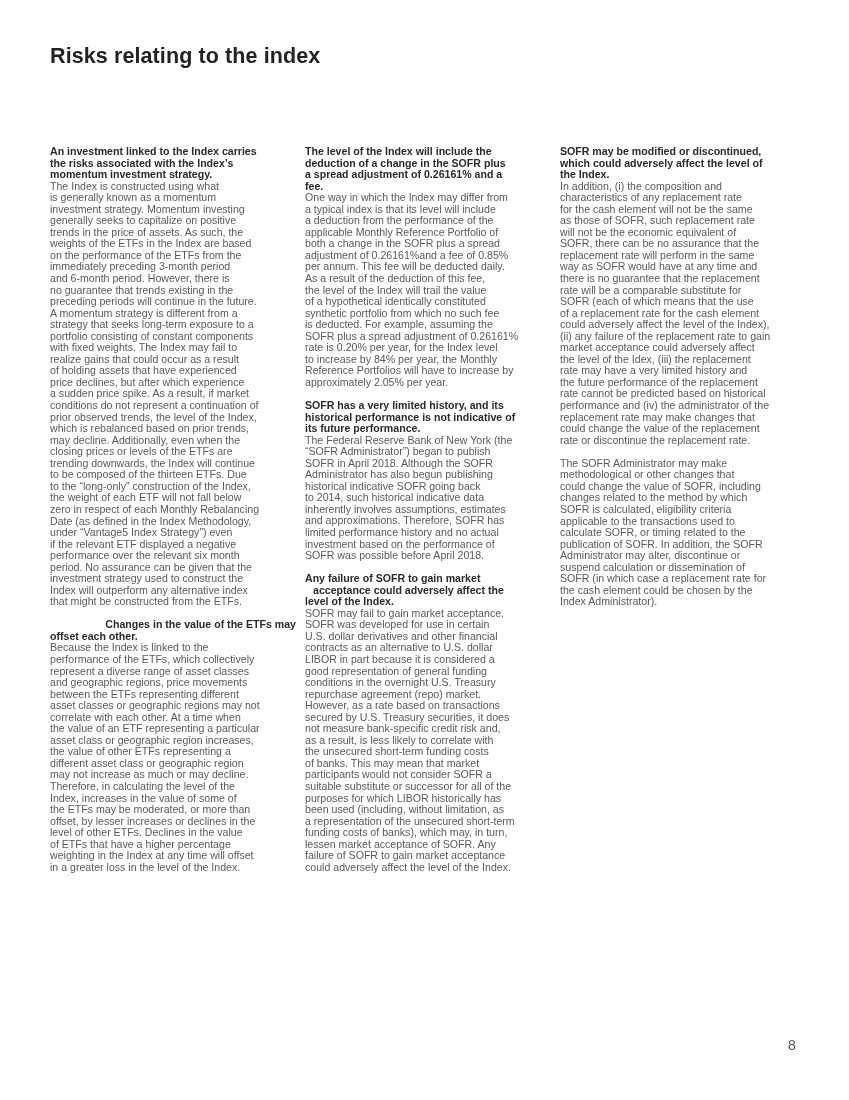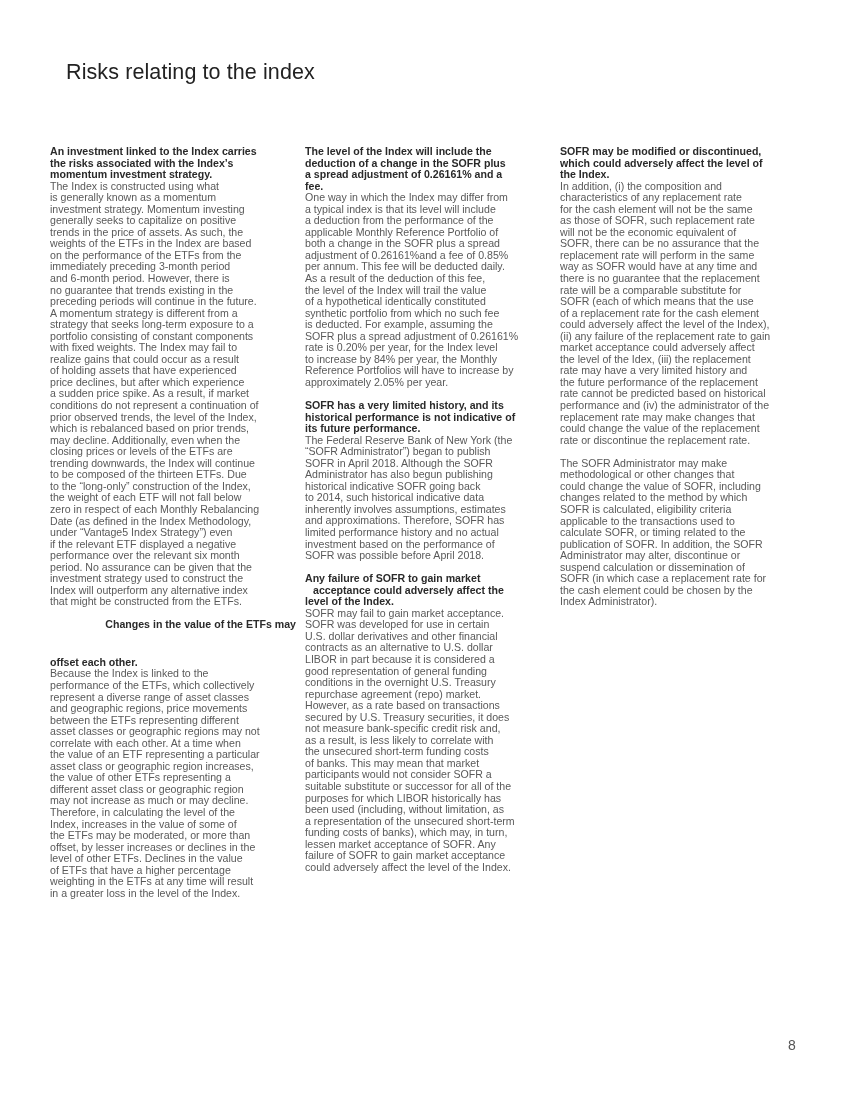--- a/index.html
+++ b/index.html
@@ -1,19 +1,19 @@
 <!DOCTYPE html>
 <html><head>
   <meta charset="utf-8">
   <style>
     html, body { margin: 0; padding: 0; background: #ffffff; }
     body { width: 849px; height: 1100px; position: relative; overflow: hidden;
            font-family: "Liberation Sans", sans-serif; }
-    .page-title { position: absolute; left: 50px; top: 44px; margin: 16px;
-                  font-size: 21.5px; font-weight: normal; color: #222222;
+    .page-title { position: absolute; left: 50px; top: 44px; margin: 0;
+                  font-size: 21.5px; font-weight: bold; color: #222222;
                   letter-spacing: 0.1px; }
     .col { position: absolute; top: 146px; width: 246px; }
     .col1 { left: 50px; }
     .col2 { left: 305px; }
     .col3 { left: 560px; }
     .section { margin: 0 0 11.5px 0; }
     .heading { margin: 0; font-size: 10.6px; line-height: 11.55px; font-weight: bold;
                color: #2a2a2a; }
     .body-line { display: block; font-size: 10.6px; line-height: 11.55px; color: #595959;
                  white-space: nowrap; }
@@ -70,42 +70,42 @@
         <span class="body-line">performance over the relevant six month</span>
         <span class="body-line">period.  No assurance can be given that the</span>
         <span class="body-line">investment strategy used to construct the</span>
         <span class="body-line">Index will outperform any alternative index</span>
         <span class="body-line">that might be constructed from the ETFs.</span>
       </div>
     </div>
     <div class="section">
       <div class="heading">
         <span class="body-line" style="color: inherit; text-align: right;">Changes in the value of the ETFs may</span>
-        <span class="body-line" style="color: inherit; margin-top: 26px;">offset each other.</span>
+        <span class="body-line" style="color: inherit;">offset each other.</span>
       </div>
       <div class="para">
         <span class="body-line">Because the Index is linked to the</span>
         <span class="body-line">performance of the ETFs, which collectively</span>
         <span class="body-line">represent a diverse range of asset classes</span>
         <span class="body-line">and geographic regions, price movements</span>
         <span class="body-line">between the ETFs representing different</span>
         <span class="body-line">asset classes or geographic regions may not</span>
         <span class="body-line">correlate with each other.  At a time when</span>
         <span class="body-line">the value of an ETF representing a particular</span>
         <span class="body-line">asset class or geographic region increases,</span>
         <span class="body-line">the value of other ETFs representing a</span>
         <span class="body-line">different asset class or geographic region</span>
         <span class="body-line">may not increase as much or may decline.</span>
         <span class="body-line">Therefore, in calculating the level of the</span>
         <span class="body-line">Index, increases in the value of some of</span>
         <span class="body-line">the ETFs may be moderated, or more than</span>
         <span class="body-line">offset, by lesser increases or declines in the</span>
         <span class="body-line">level of other ETFs. Declines in the value</span>
         <span class="body-line">of ETFs that have a higher percentage</span>
-        <span class="body-line">weighting in the ETFs at any time will result</span>
+        <span class="body-line">weighting in the Index at any time will offset</span>
         <span class="body-line">in a greater loss in the level of the Index.</span>
       </div>
     </div>
   </div>
 <div class="col col2">
     <div class="section">
       <div class="heading">
         <span class="body-line" style="color: inherit;">The level of the Index will include the</span>
         <span class="body-line" style="color: inherit;">deduction of a change in the SOFR plus</span>
         <span class="body-line" style="color: inherit;">a spread adjustment of 0.26161% and a</span>

